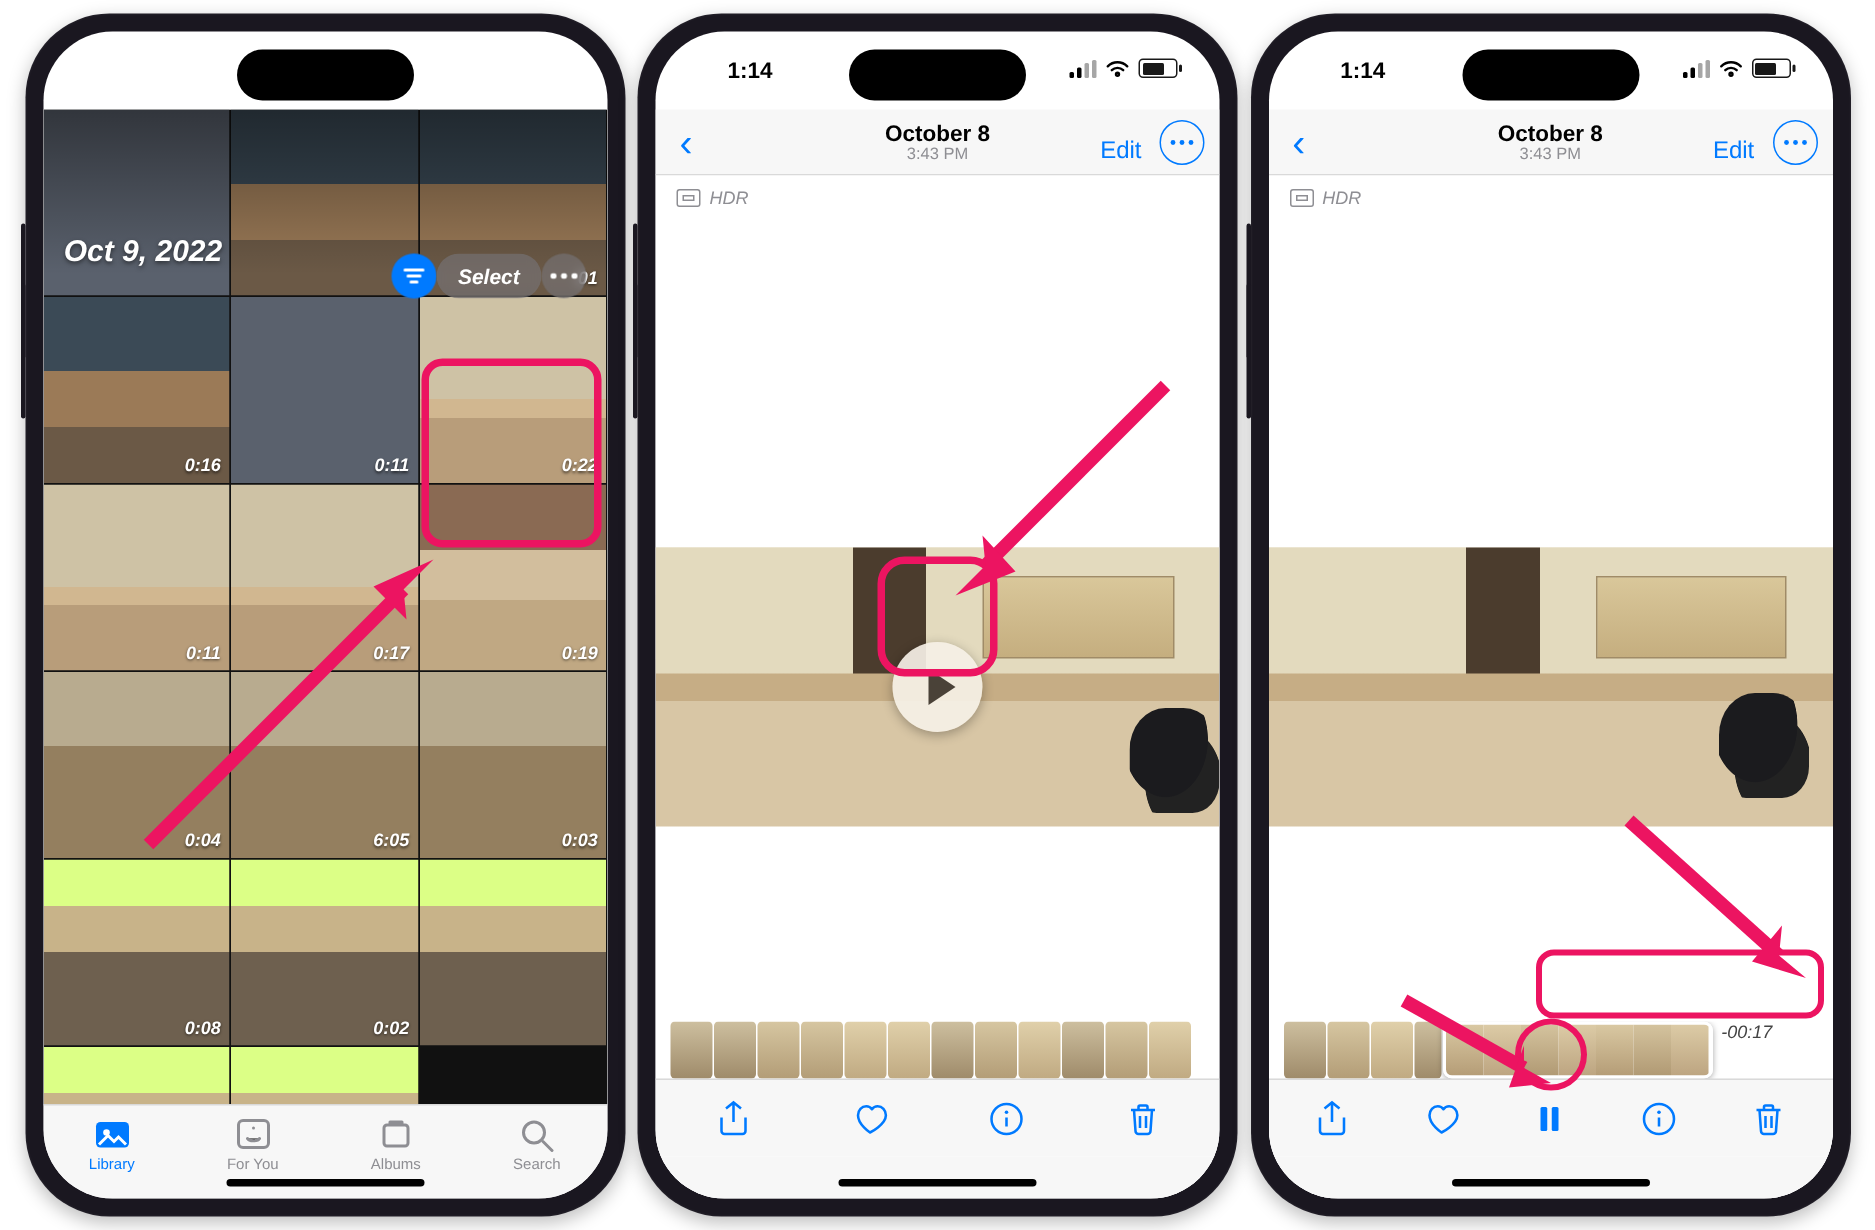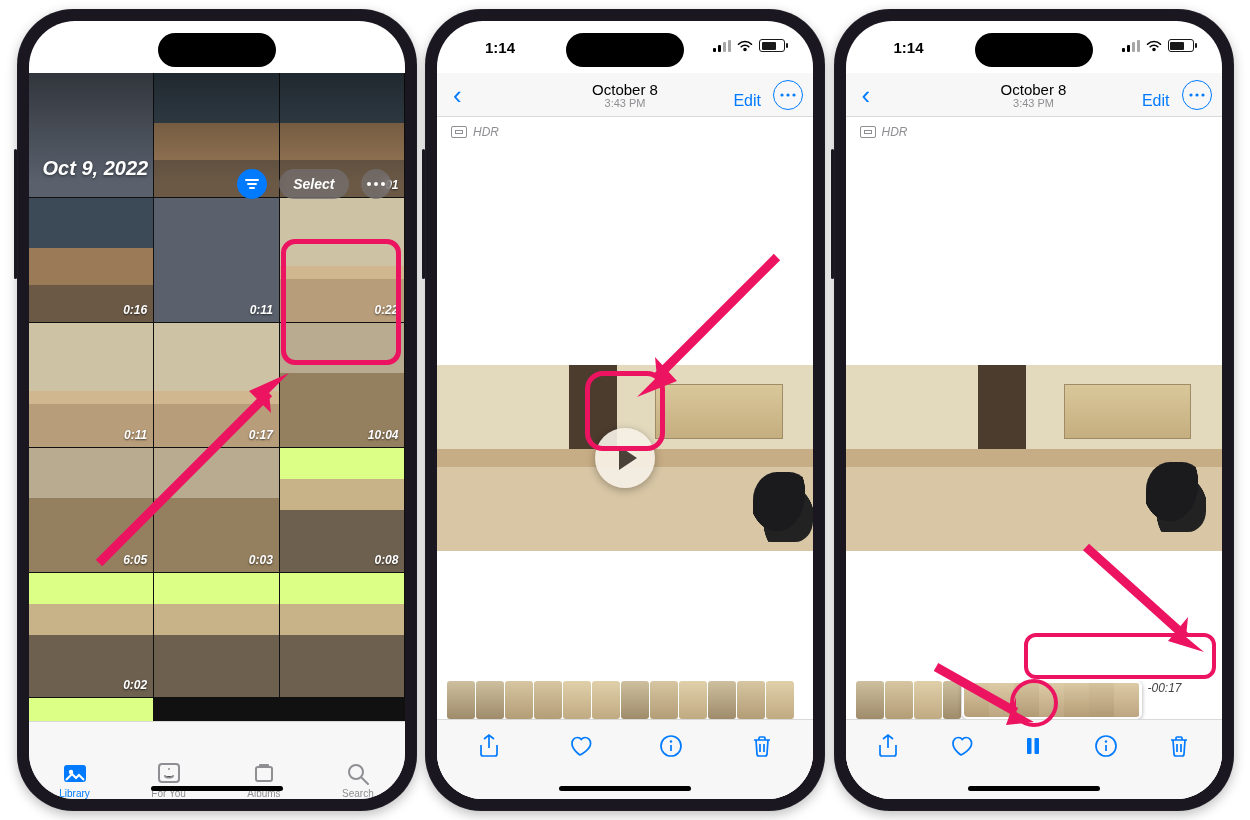--- a/index.html
+++ b/index.html
@@ -62,32 +62,32 @@
   .batt i{position:absolute;left:1.5px;top:1.5px;bottom:1.5px;width:60%;background:currentColor;border-radius:1px;}
   
   .navbar{
     flex:none;height:44px;border-bottom:1px solid var(--sep);
     background:var(--bar-gray);
     display:flex;align-items:center;position:relative;
     padding:0 10px;
   }
   .nav-back{color:var(--blue);font-size:26px;font-weight:400;padding:0 6px;line-height:1;cursor:pointer;}
   .nav-title{position:absolute;left:0;right:0;text-align:center;pointer-events:none;}
-  .nav-title .t1{font-size:15px;font-weight:400;}
+  .nav-title .t1{font-size:15px;font-weight:700;}
   .nav-title .t2{font-size:11px;color:var(--dim);margin-top:-1px;}
   .nav-right{margin-left:auto;display:flex;align-items:flex-end;gap:12px;}
   .nav-edit{color:var(--blue);font-size:16px;cursor:pointer;}
   .ellipsis{
     width:30px;height:30px;border:1.5px solid var(--blue);border-radius:50%;
     display:flex;align-items:center;justify-content:center;color:var(--blue);cursor:pointer;font-weight:700;
   }
   
   .lib-header{
     position:absolute;top:64px;left:0;right:0;z-index:30;
-    display:flex;align-items:center;padding:0 14px;gap:12px;
+    display:flex;align-items:center;padding:0 14px;gap:0;
   }
   .lib-date{color:#fff;font-size:20px;font-weight:700;text-shadow:0 1px 3px rgba(0,0,0,.5);}
   .lib-header .sp{flex:1;}
   .pill{
     height:30px;padding:0 14px;border-radius:15px;
     background:rgba(120,120,128,.55);
     color:#fff;font-size:14px;font-weight:600;
     display:flex;align-items:center;cursor:pointer;
     backdrop-filter:blur(4px);
     margin-top:32px;
@@ -110,23 +110,23 @@
   
   .th{width:100%;height:100%;}
   .th.a{background:linear-gradient(#3b4a56 0 40%,#9b7a57 40% 70%,#6b5946 70%);}
   .th.b{background:linear-gradient(#cec2a5 0 55%,#d1b790 55% 65%,#b89d7a 65%);}
   .th.c{background:linear-gradient(#5a616d 0 100%);}
   .th.d{background:linear-gradient(#8a6a53 0 35%,#d2be9d 35% 62%,#c0a883 62%);}
   .th.e{background:linear-gradient(#b8ab8f 0 40%,#947f5f 40%);}
   .th.f{background:linear-gradient(#dcff86 0 25%,#c8b389 25% 50%,#6e604f 50%);}
   
   .tabbar{
-    flex:none;height:78px;background:rgba(247,247,247,.96);
+    flex:none;height:63px;background:rgba(247,247,247,.96);
     border-top:1px solid var(--sep);
-    display:flex;justify-content:space-around;align-items:flex-end;
+    display:flex;justify-content:space-around;align-items:flex-start;
     padding-top:7px;
   }
   .tab{display:flex;flex-direction:column;align-items:center;gap:3px;color:var(--dim);font-size:10px;cursor:pointer;}
   .tab.active{color:var(--blue);}
   .tab svg{width:26px;height:24px;}
   .homebar{position:absolute;bottom:8px;left:50%;transform:translateX(-50%);
     width:132px;height:5px;background:#000;border-radius:3px;z-index:60;}
   
   .content{flex:1;background:#fff;position:relative;overflow:hidden;font-style:italic;}
   .hdr-badge{position:absolute;top:8px;left:14px;display:flex;align-items:center;gap:6px;color:var(--dim);font-size:12px;z-index:5;}
@@ -251,22 +251,26 @@
           </div>
           <div class="cell">
             <div class="th b"></div>
             <span class="dur">0:11</span>
           </div>
           <div class="cell">
             <div class="th b"></div>
             <span class="dur">0:17</span>
           </div>
           <div class="cell">
+            <div class="th d"></div>
+            <span class="dur">0:19</span>
+          </div>
+          <div class="cell">
             <div class="th e"></div>
-            <span class="dur">10:04</span>
+            <span class="dur">0:04</span>
           </div>
           <div class="cell">
             <div class="th e"></div>
             <span class="dur">6:05</span>
           </div>
           <div class="cell">
             <div class="th e"></div>
             <span class="dur">0:03</span>
           </div>
           <div class="cell">

